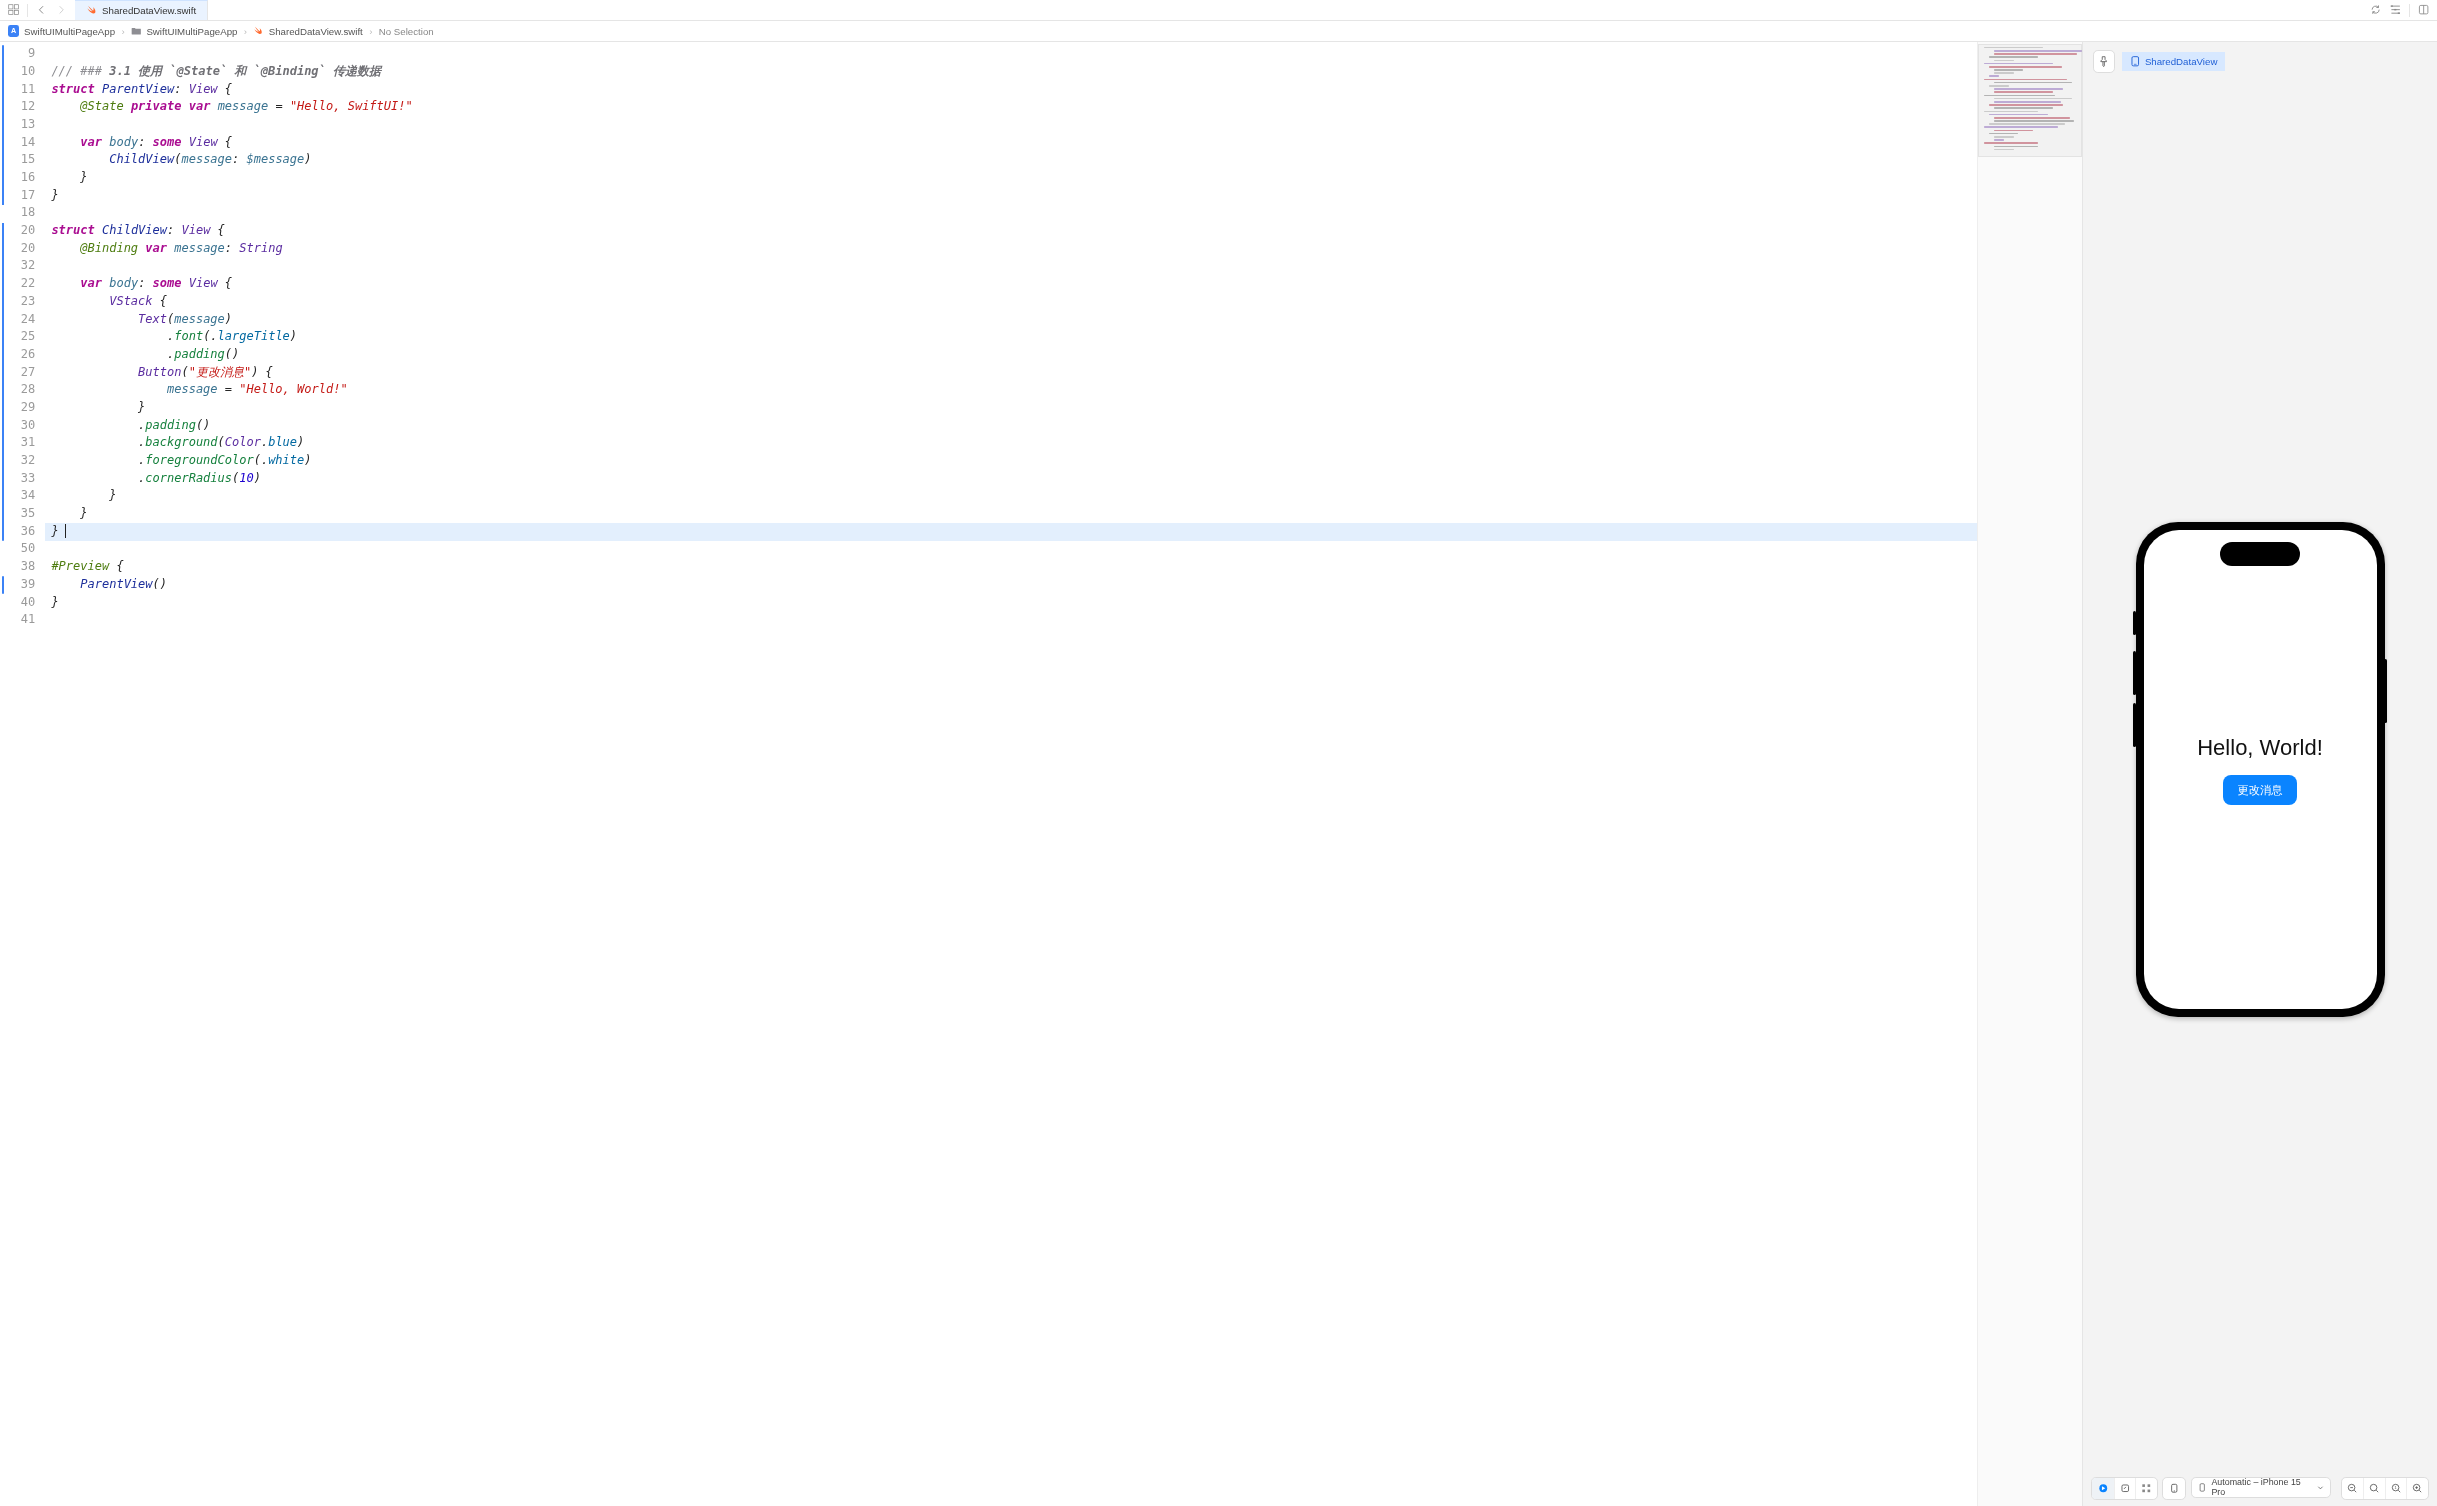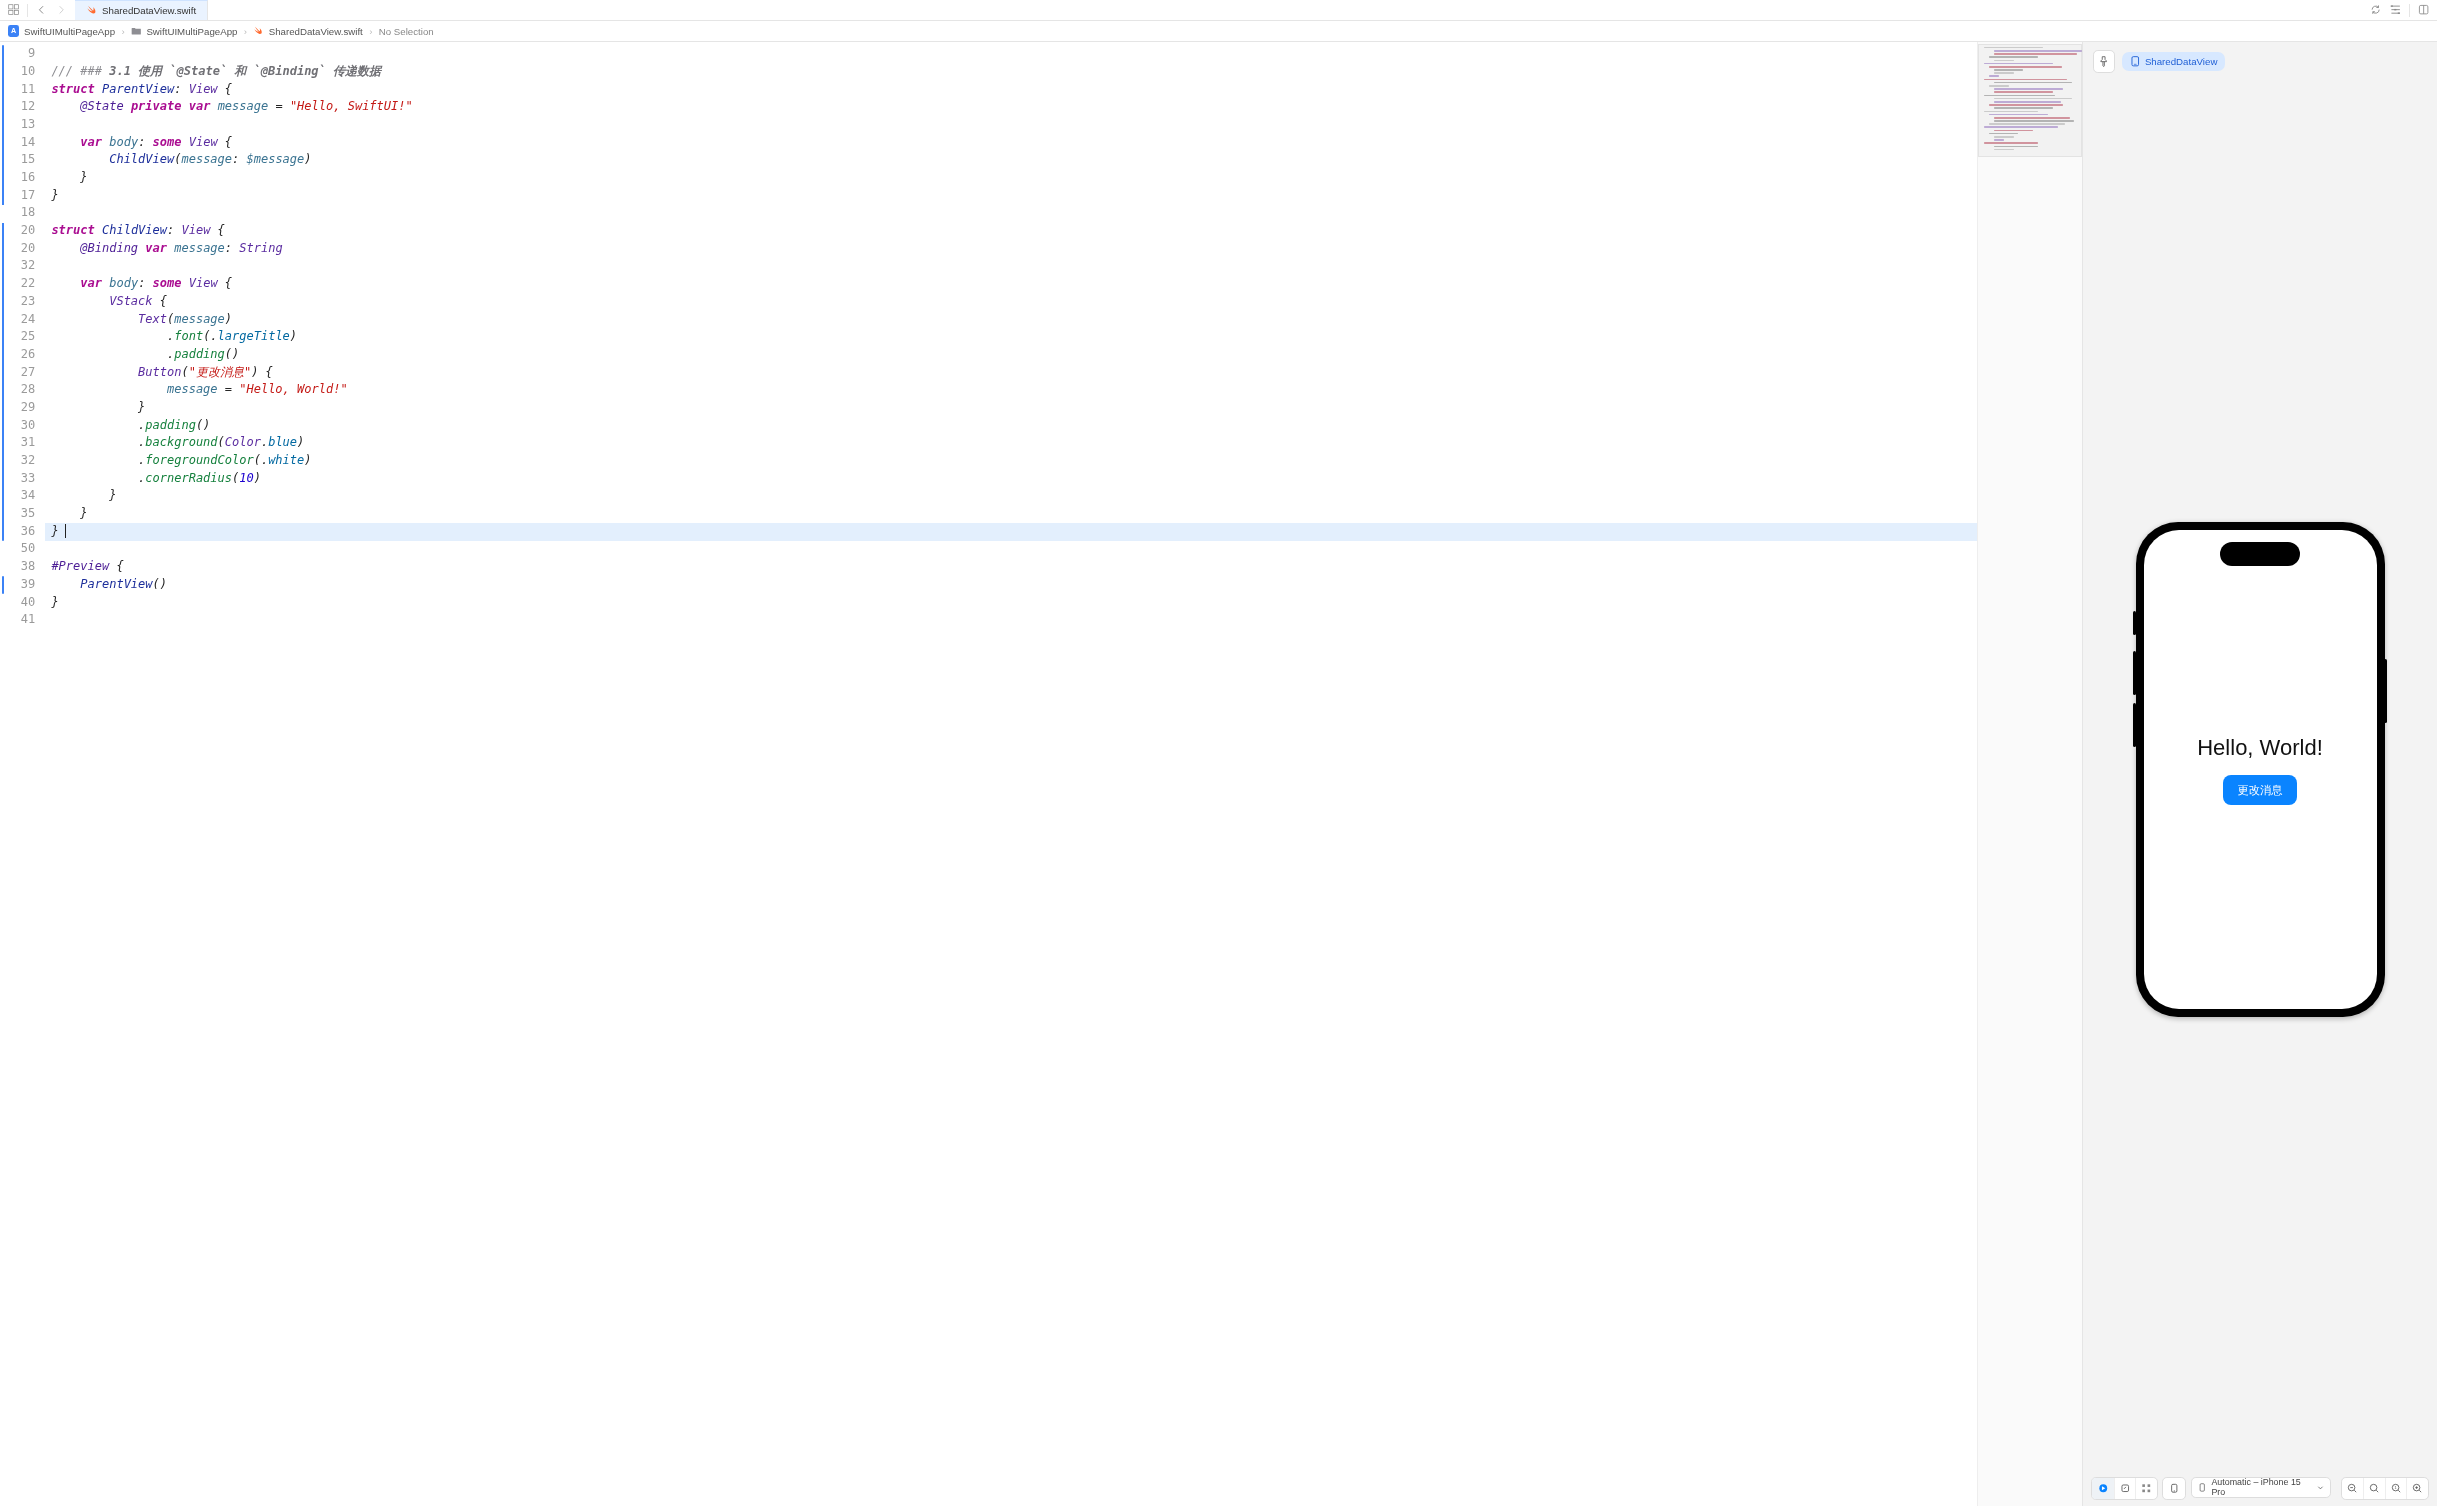--- a/index.html
+++ b/index.html
@@ -130,21 +130,21 @@
     position: absolute;
     left: 0; right: 0;
     height: 17.7px;
     background: #e3effd;
     z-index: 0;
   }
   .code .line > * { position: relative; z-index: 1; }
 
   
   .kw { color: #aa0d91; font-weight: 600; }
-  .kw2 { color: #4c1d95; }
+  .kw2 { color: #4d7c0f; }
   .typ { color: #1d2f9b; }
   .typ2 { color: #5b2da0; }
   .id { color: #3a7391; }
   .idlb { color: #3a7391; }
   .fn { color: #15803d; }
   .str { color: #c41a16; }
   .num { color: #1c00cf; }
   .cmt { color: #8e8e93; }
   .cmt-strong { color: #707075; font-weight: 700; }
   .enumv { color: #0369a1; }
@@ -193,21 +193,21 @@
     width: 22.5px; height: 22.5px;
     background: #fff;
     border: 0.8px solid #ddd;
     border-radius: 4.8px;
     display: flex; align-items: center; justify-content: center;
     color: #666;
   }
   .preview-chip {
     background: #d7e8ff;
     color: #1f5fd6;
-    border-radius: 7px;
+    border-radius: 0;
     padding: 4px 8px;
     display: flex;
     align-items: center;
     gap: 4.8px;
     font-size: 9.7px;
     font-weight: 500;
   }
   .preview-chip svg { width: 10.5px; height: 10.5px; }
 
   .canvas-wrap {

